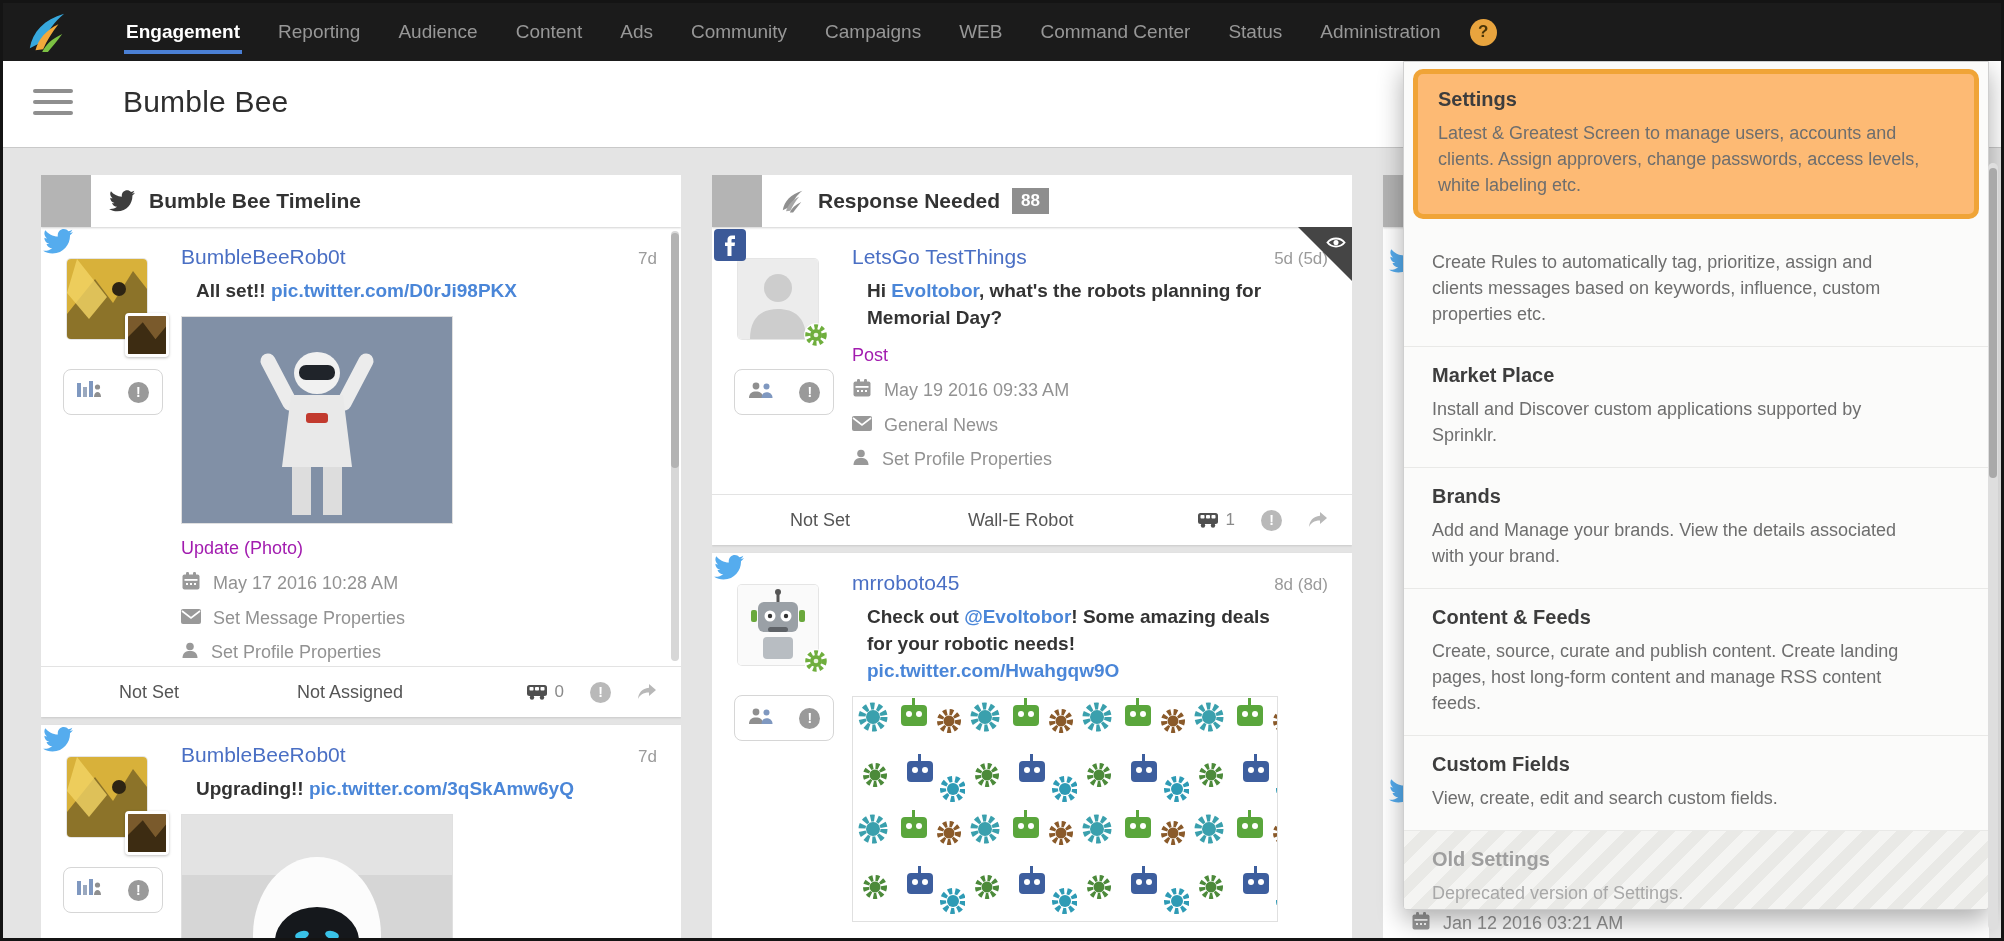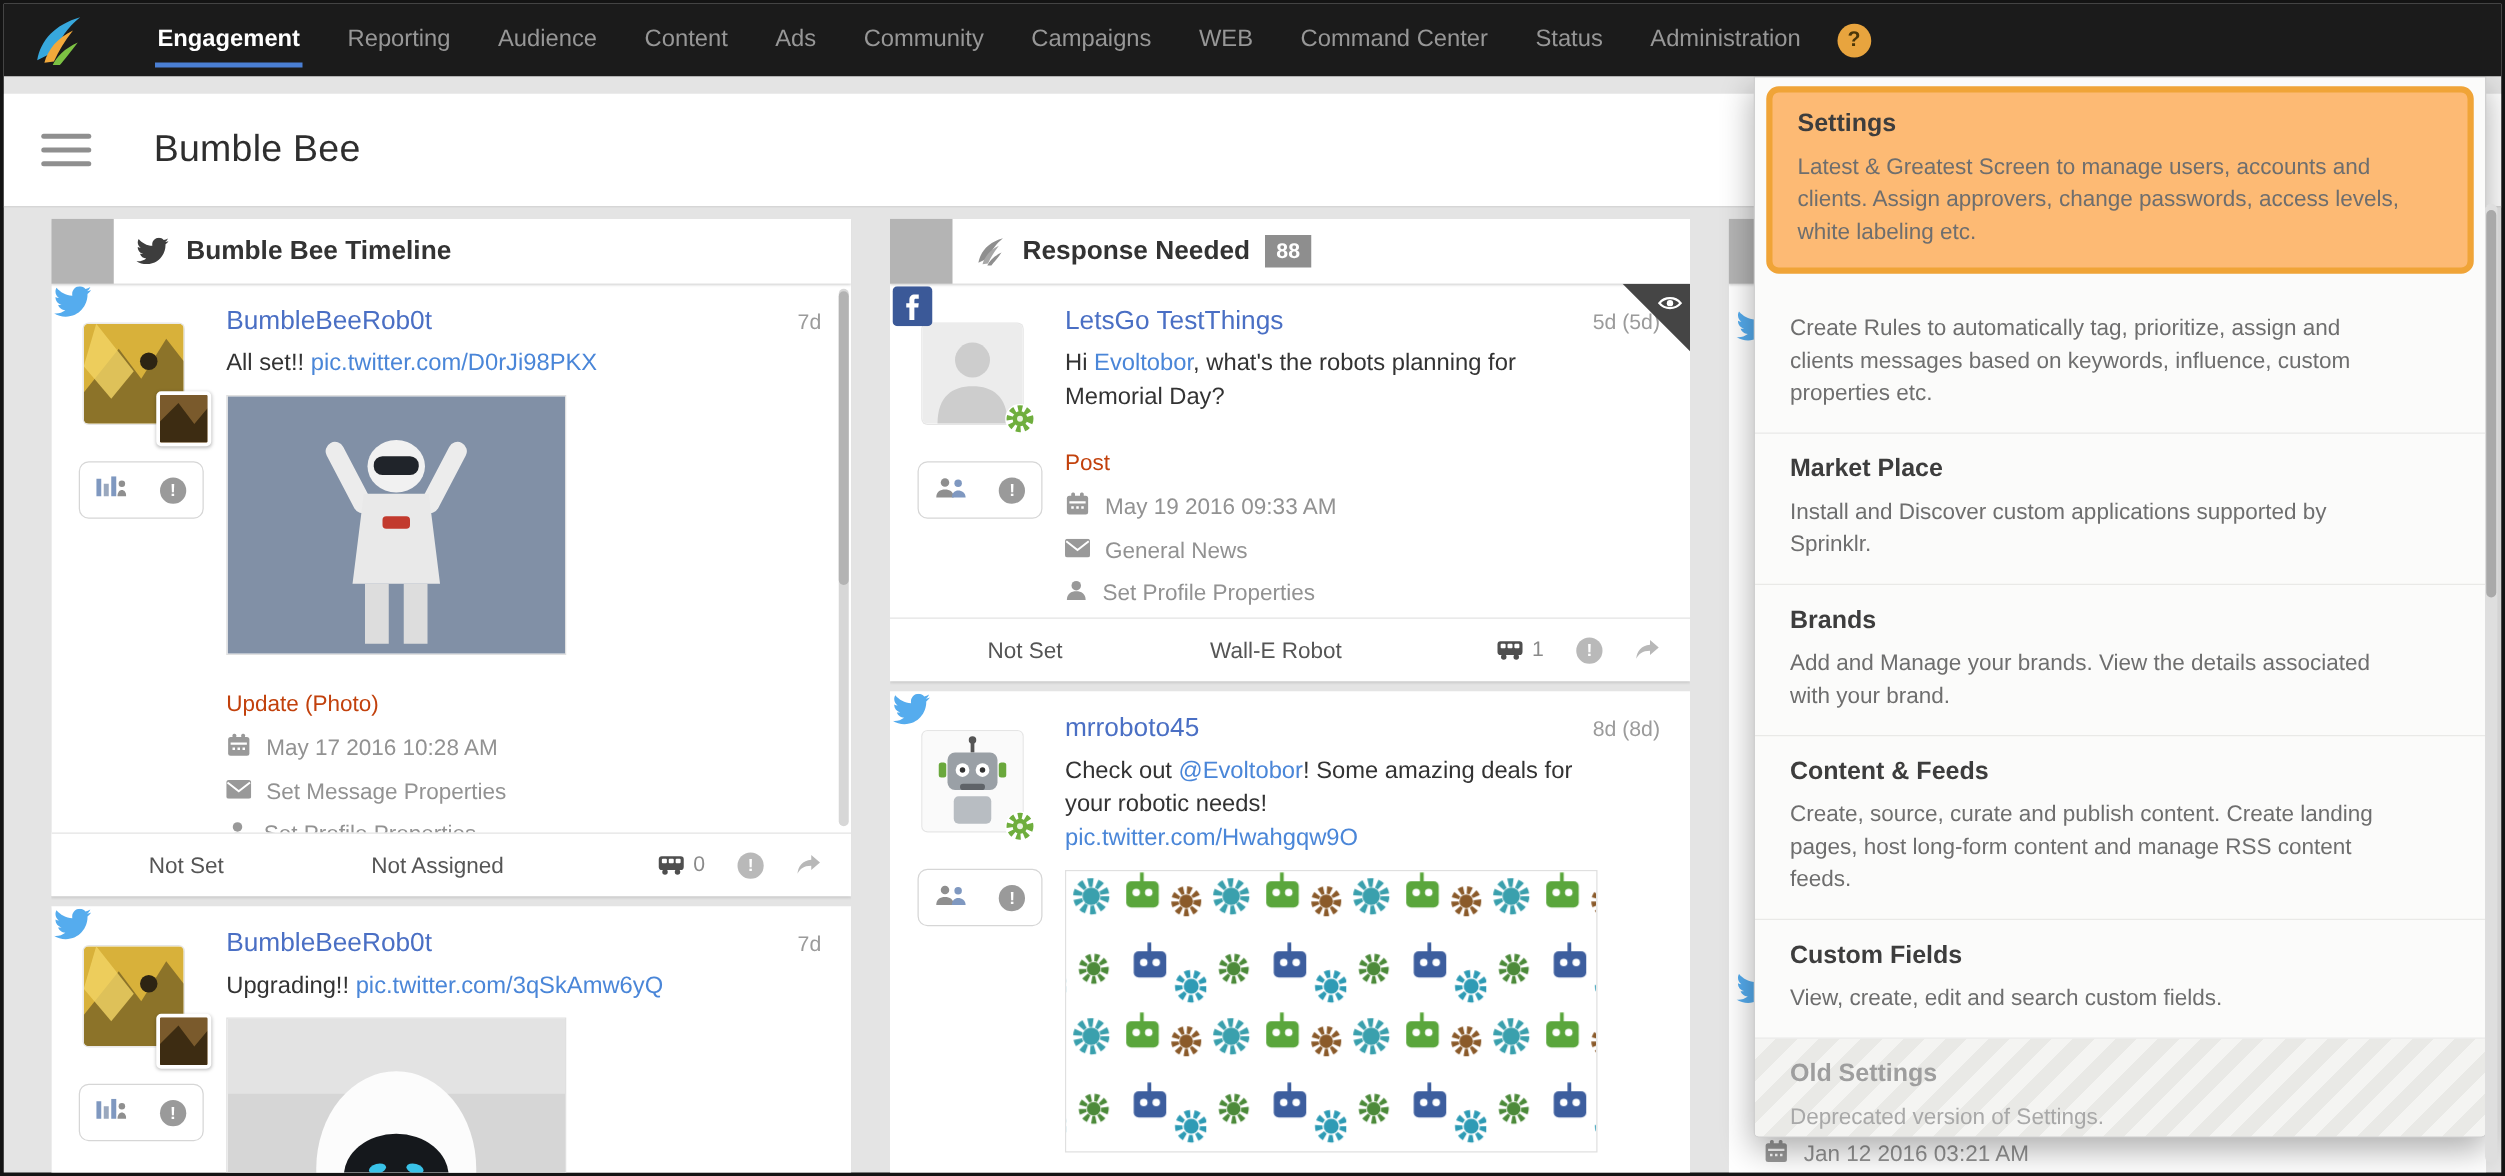--- a/index.html
+++ b/index.html
@@ -10,21 +10,21 @@
   .topnav{position:absolute;top:0;left:0;right:0;height:58px;background:#1b1b1b;display:flex;align-items:center;z-index:60;}
   .logo{margin-left:22px;width:42px;height:42px;flex:none;}
   .nav-items{display:flex;margin-left:40px;height:100%;}
   .nav-item{display:flex;align-items:center;padding:0 19px;font-size:19px;color:#979797;position:relative;cursor:pointer;white-space:nowrap;}
   .nav-item.active{color:#ffffff;font-weight:bold;}
   .nav-item.active::after{content:"";position:absolute;left:17px;right:17px;bottom:7px;height:4px;background:#4a7fd4;}
   .help-badge{width:27px;height:27px;border-radius:50%;background:#e8a43e;color:#4a3608;font-weight:bold;font-size:17px;
     display:flex;align-items:center;justify-content:center;margin-left:10px;cursor:pointer;flex:none;}
 
   
-  .subheader{position:absolute;top:72px;left:0;right:0;height:90px;background:#ffffff;border-bottom:1px solid #c9c9c9;
+  .subheader{position:absolute;top:54px;left:0;right:0;height:90px;background:#ffffff;border-bottom:1px solid #c9c9c9;
     display:flex;align-items:center;z-index:5;}
   .hamburger{margin-left:30px;display:flex;flex-direction:column;gap:7px;width:40px;cursor:pointer;}
   .hamburger span{height:4px;background:#8f8f8f;border-radius:2px;}
   .page-title{margin:0 0 0 50px;font-size:30px;color:#2e2e2e;font-weight:500;letter-spacing:.2px;}
 
   
   .column{position:absolute;top:172px;bottom:0;width:640px;overflow:hidden;z-index:1;}
   .col1{left:38px;} .col2{left:709px;} .col3{left:1380px;width:606px;}
   .col-header{height:52px;display:flex;align-items:center;background:#fff;box-shadow:0 1px 2px rgba(0,0,0,.18);position:relative;z-index:2;}
   .col-tab{width:50px;height:52px;background:#b4b4b4;flex:none;cursor:grab;}
@@ -42,24 +42,24 @@
   .avatar svg{display:block;}
   .avatar-mini{position:absolute;left:74px;top:72px;width:38px;height:38px;border:3px solid #fff;border-radius:4px;overflow:hidden;
     box-shadow:0 1px 3px rgba(0,0,0,.25);cursor:pointer;background:#7a5a2c;}
   .gear-badge{position:absolute;left:80px;top:80px;width:28px;height:28px;}
   .rail-box{position:absolute;left:12px;top:128px;width:98px;height:44px;background:#fff;border:1px solid #d6d6d6;border-radius:8px;
     display:flex;align-items:center;justify-content:space-around;}
   .content{flex:1;padding-top:4px;min-width:0;}
   .post-head{display:flex;align-items:baseline;}
   .author{color:#4a6fc4;font-size:21px;font-weight:500;text-decoration:none;cursor:pointer;}
   .age{margin-left:auto;color:#9b9b9b;font-size:17px;padding-right:4px;white-space:nowrap;}
-  .post-text{margin:8px 0 0;font-size:19px;color:#333;line-height:27px;max-width:430px;}
+  .post-text{margin:8px 15px 0;font-size:19px;color:#333;line-height:27px;max-width:430px;font-weight:bold;}
   .inline-link{color:#4a86d8;text-decoration:none;cursor:pointer;}
   .post-image{margin-top:12px;border:1px solid #e0e0e0;box-sizing:border-box;cursor:pointer;overflow:hidden;}
-  .type-label{margin-top:29px;color:#c2410c;font-size:18px;}
+  .type-label{margin-top:14px;color:#a21caf;font-size:18px;}
   .meta{display:flex;align-items:center;margin-top:12px;color:#929292;font-size:18px;gap:12px;}
   .meta svg{flex:none;}
   .card-footer{flex:none;margin-top:auto;border-top:1px solid #e3e3e3;height:50px;display:flex;align-items:center;
     font-size:18px;color:#555;padding:0 24px 0 78px;background:#fff;}
   .f-status{cursor:pointer;} .f-assigned{margin-left:118px;cursor:pointer;white-space:nowrap;}
   .f-icons{margin-left:auto;display:flex;align-items:center;gap:26px;}
   .f-icon{display:flex;align-items:center;cursor:pointer;}
   .count{font-size:17px;color:#8a8a8a;margin-left:7px;}
   .alert-circle{width:21px;height:21px;border-radius:50%;background:#b9b9b9;color:#fff;font-weight:bold;font-size:14px;
     display:flex;align-items:center;justify-content:center;cursor:pointer;flex:none;}

